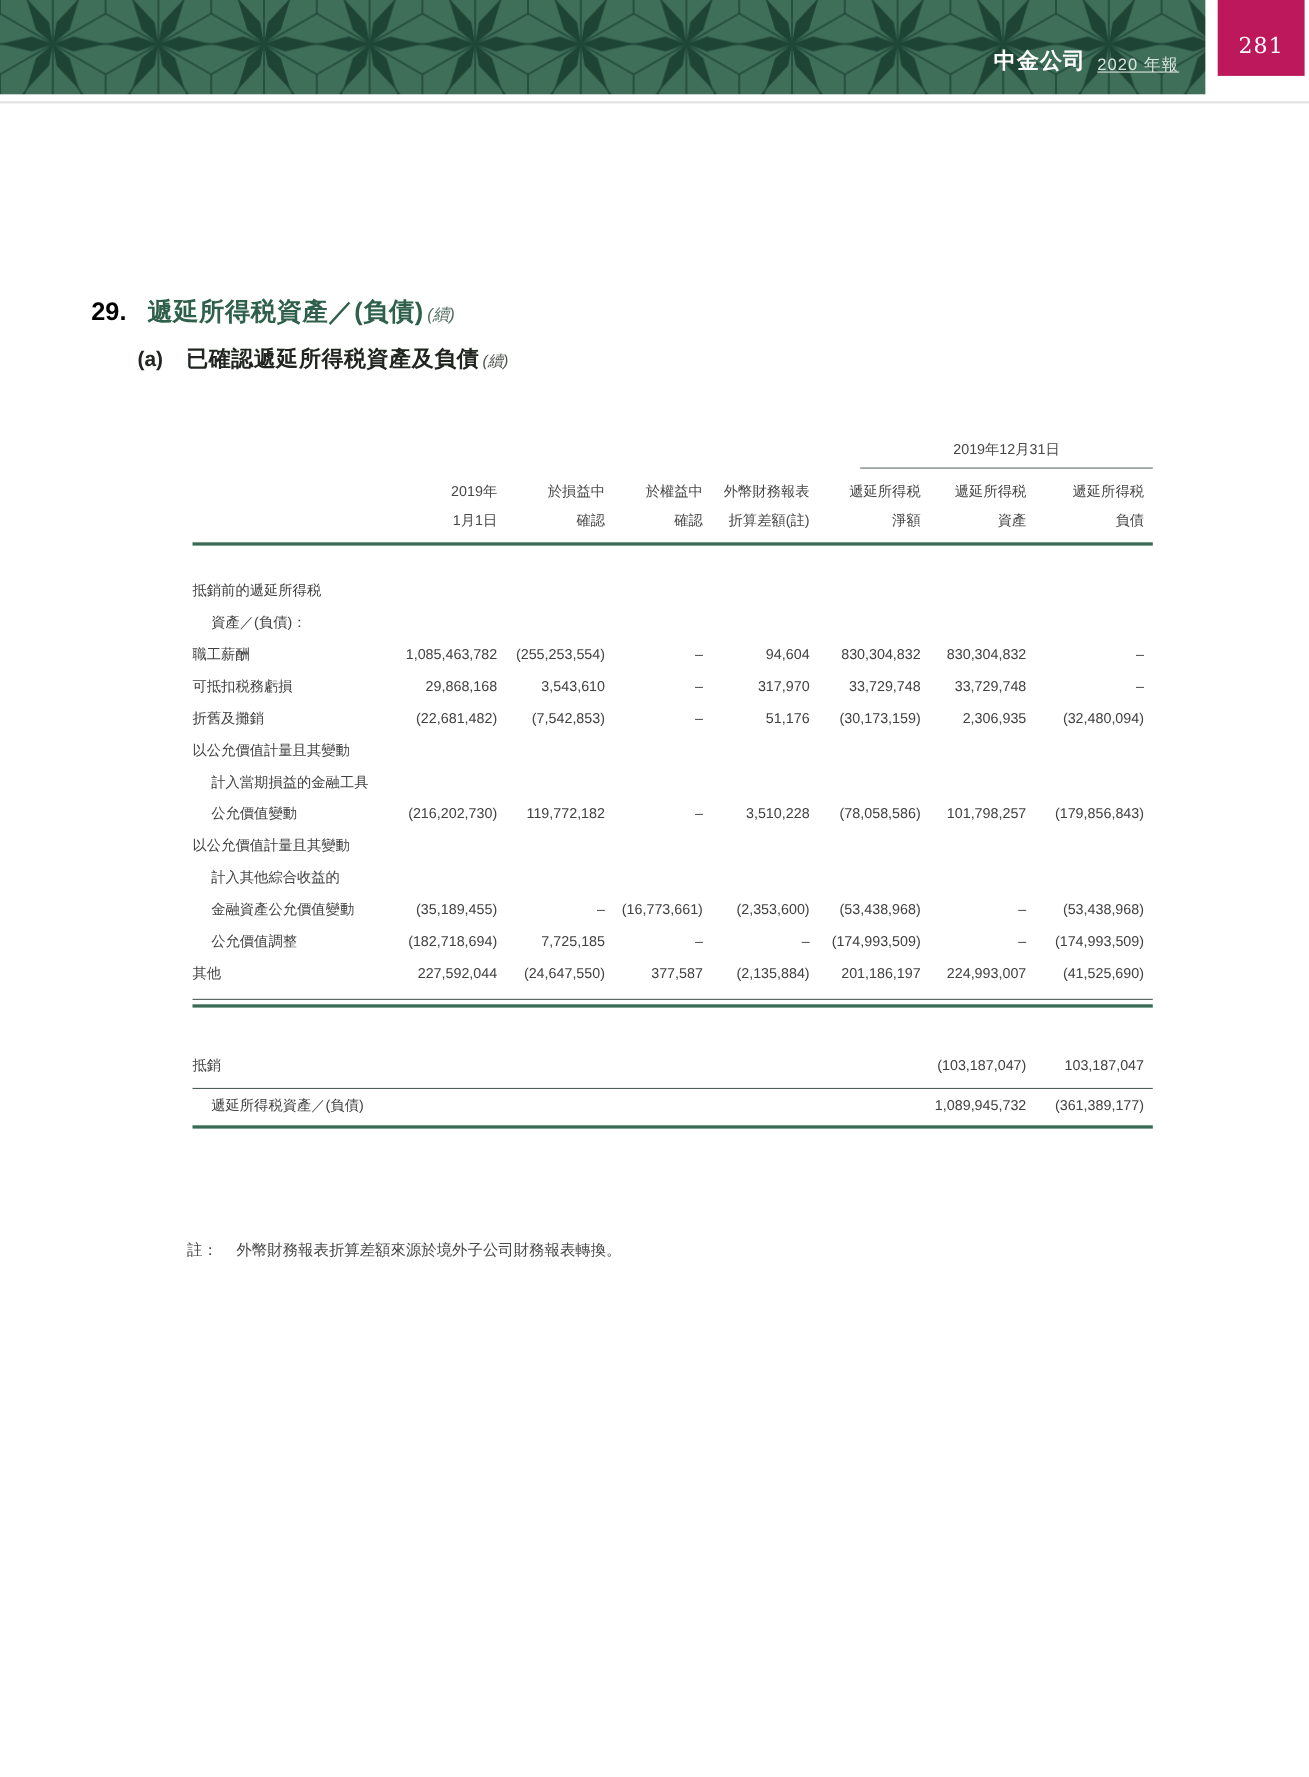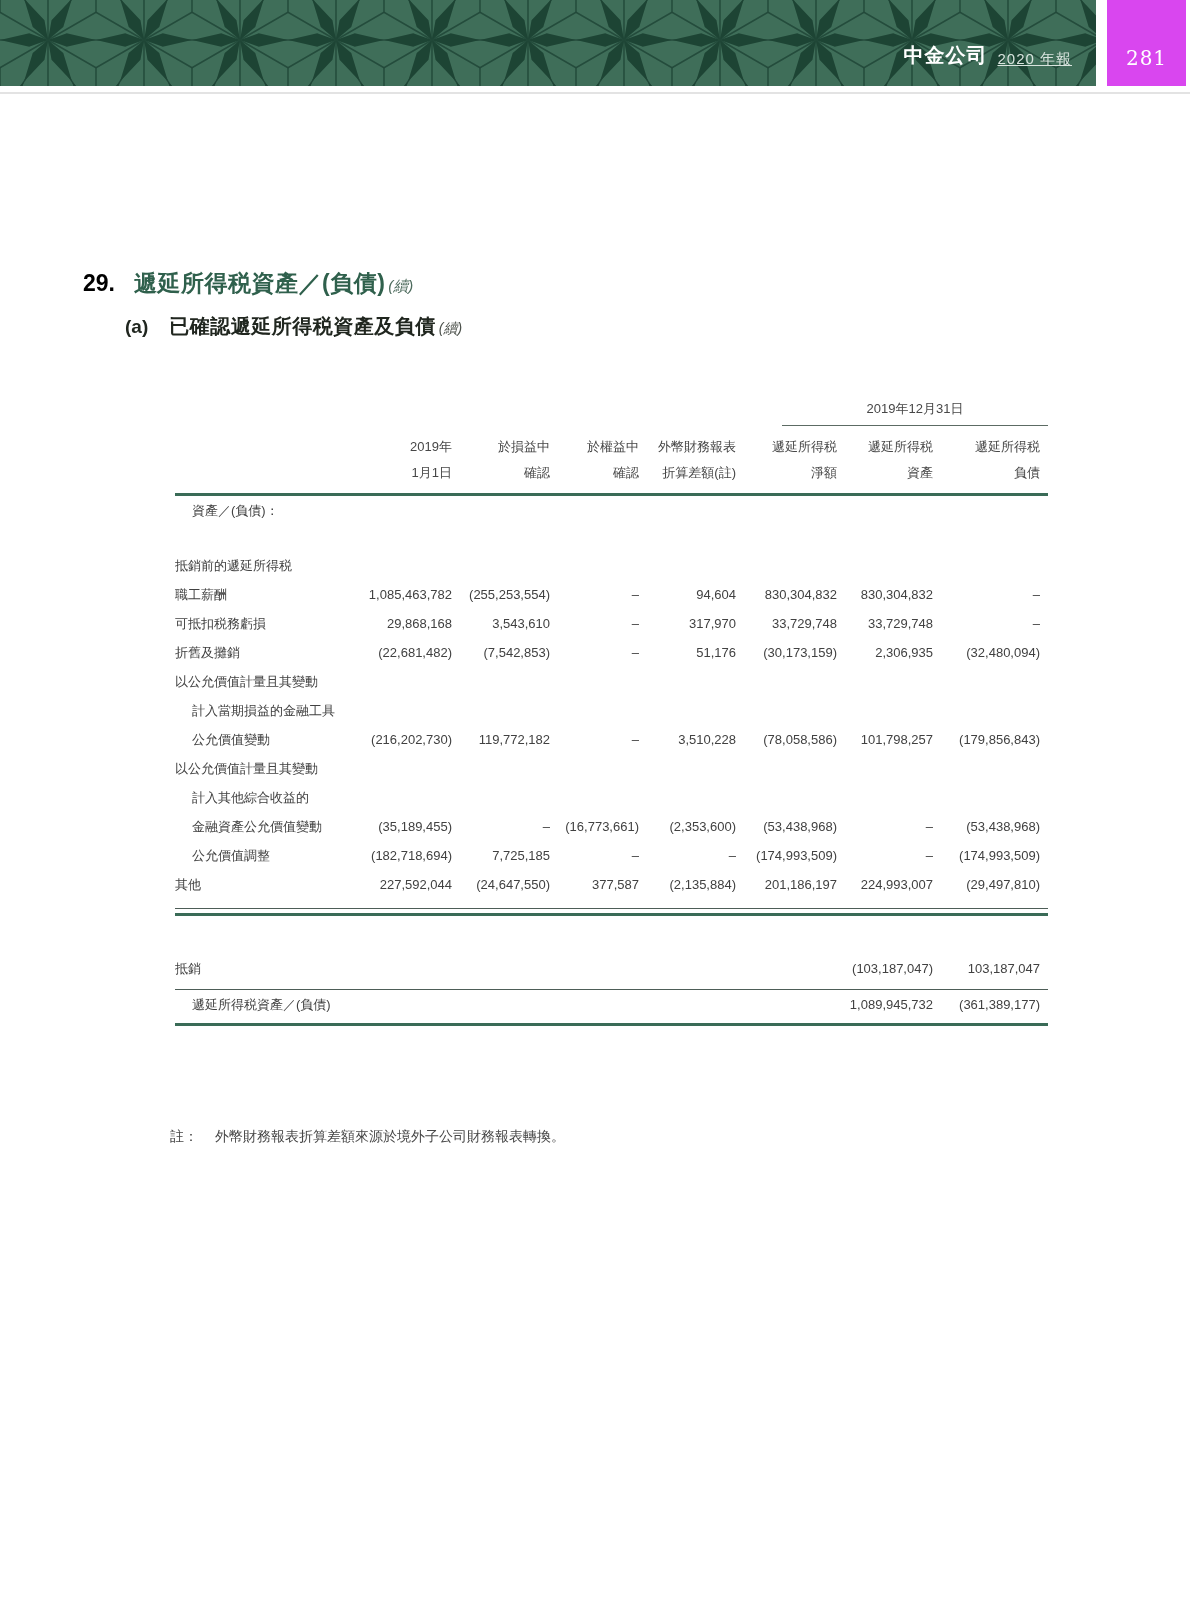--- a/index.html
+++ b/index.html
@@ -8,21 +8,21 @@
   .page { position:relative; width:1190px; height:1615px; background:#ffffff; overflow:hidden; }
 
   
   .banner { position:absolute; left:0; top:0; width:1096px; height:86px; overflow:hidden; }
   .banner svg { display:block; }
   .banner-text { position:absolute; left:0; top:0; width:1096px; height:86px;
                  display:flex; justify-content:flex-end; align-items:flex-end;
                  padding:0 24px 17px 0; }
   .brand { color:#ffffff; font-weight:bold; font-size:20px; letter-spacing:1px; }
   .report-year { color:#d9e4de; font-size:15px; margin-left:10px; letter-spacing:1px;text-decoration:underline; }
-  .page-box { position:absolute; left:1107px; top:0; width:79px; height:86px; background:#d946ef;
+  .page-box { position:absolute; left:1107px; top:0; width:79px; height:69px; background:#be185d;
               display:flex; justify-content:center; align-items:flex-end; padding-bottom:16px; }
   .page-num { color:#ffffff; font-family:"DejaVu Serif","Liberation Serif",serif; font-size:20px; letter-spacing:1px; }
   .header-rule { position:absolute; left:0; top:92px; width:1190px; height:2px; background:#e3e3e3; }
 
   
   .section { position:absolute; left:83px; top:268px; }
   .h1line { display:flex; align-items:baseline; }
   .sec-num { color:#000000; font-weight:bold; font-size:23px; margin-right:19px; }
   .sec-title { color:#2f604c; font-weight:bold; font-size:23px; letter-spacing:0.5px; }
   .sec-suffix { color:#4d6b5d; font-style:italic; font-size:15px; margin-left:3px; }
@@ -138,32 +138,32 @@
           <div>遞延所得税</div>
           <div>資產</div>
         </div>
         <div class="hcell">
           <div>遞延所得税</div>
           <div>負債</div>
         </div>
       </div>
     <div class="rule-green" style="margin-top:7px;"></div>
     <div>
-        <div class="trow">
-          <span class="lbl ind">資產／(負債)：</span>
-          <span class="num"></span>
-          <span class="num"></span>
-          <span class="num"></span>
-          <span class="num"></span>
-          <span class="num"></span>
-          <span class="num"></span>
-          <span class="num"></span>
-        </div>
         <div class="trow" style="margin-top: 26px;">
           <span class="lbl">抵銷前的遞延所得税</span>
+          <span class="num"></span>
+          <span class="num"></span>
+          <span class="num"></span>
+          <span class="num"></span>
+          <span class="num"></span>
+          <span class="num"></span>
+          <span class="num"></span>
+        </div>
+        <div class="trow">
+          <span class="lbl ind">資產／(負債)：</span>
           <span class="num"></span>
           <span class="num"></span>
           <span class="num"></span>
           <span class="num"></span>
           <span class="num"></span>
           <span class="num"></span>
           <span class="num"></span>
         </div>
         <div class="trow">
           <span class="lbl">職工薪酬</span>
@@ -266,21 +266,21 @@
           <span class="num">(174,993,509)</span>
         </div>
         <div class="trow">
           <span class="lbl">其他</span>
           <span class="num">227,592,044</span>
           <span class="num">(24,647,550)</span>
           <span class="num">377,587</span>
           <span class="num">(2,135,884)</span>
           <span class="num">201,186,197</span>
           <span class="num">224,993,007</span>
-          <span class="num">(29,497,810)</span>
+          <span class="num">(41,525,690)</span>
         </div>
         <div class="rule-thin" style="margin-top: 9px;"></div>
         <div class="rule-green" style="margin-top: 4px;"></div>
         <div class="trow" style="margin-top: 38px;">
           <span class="lbl">抵銷</span>
           <span class="num"></span>
           <span class="num"></span>
           <span class="num"></span>
           <span class="num"></span>
           <span class="num"></span>

